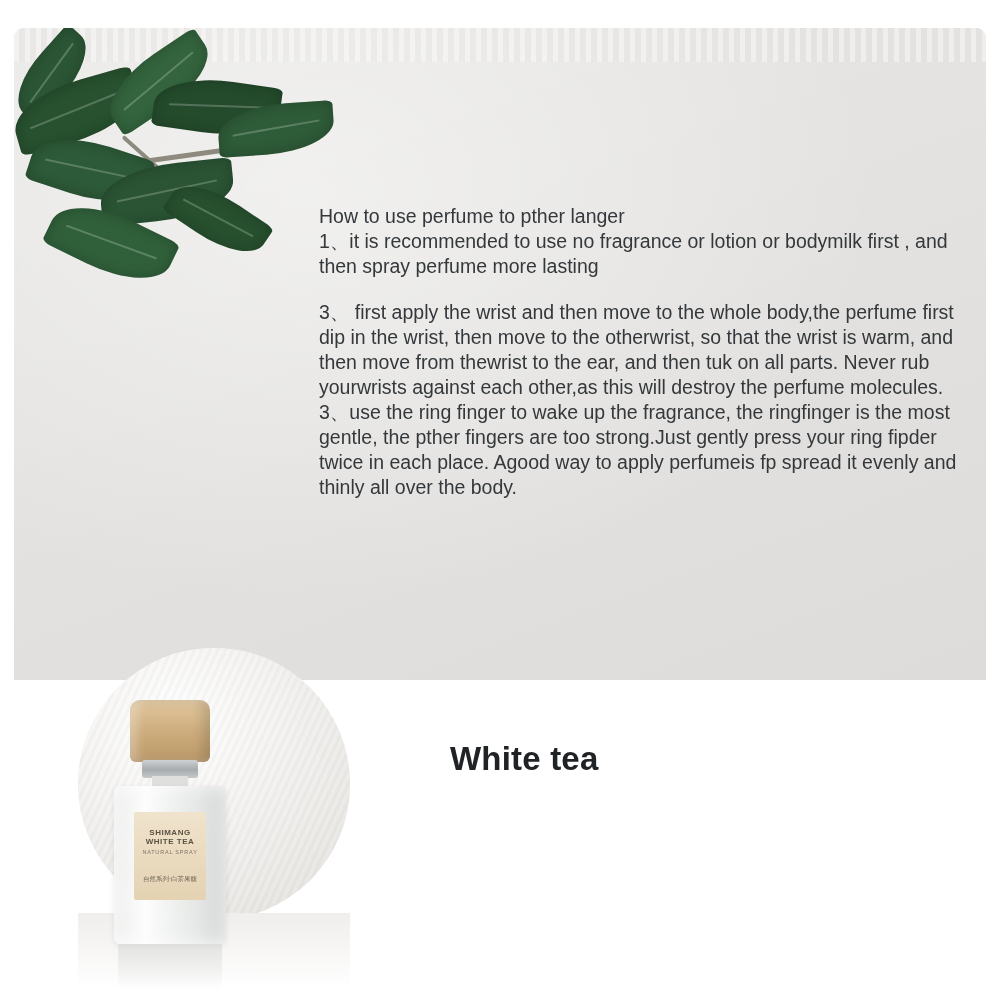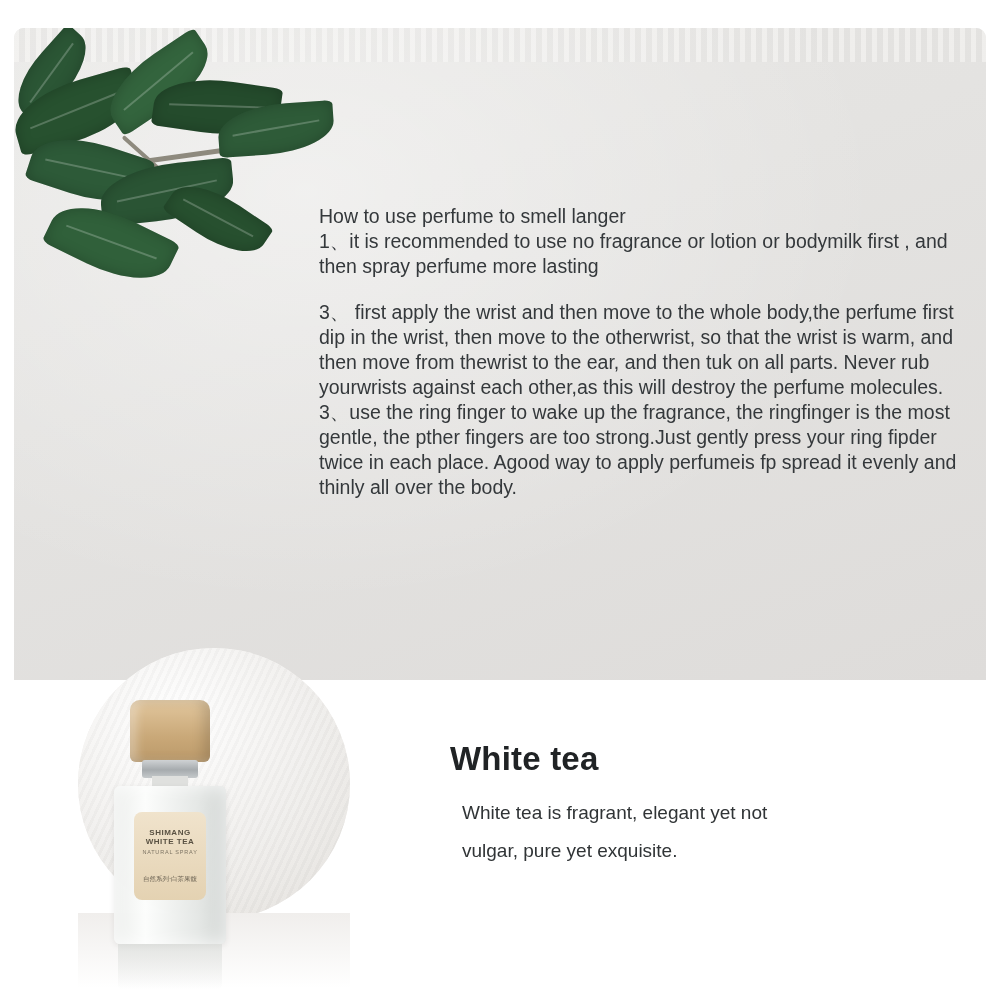--- a/index.html
+++ b/index.html
@@ -203,21 +203,21 @@
     border-radius: 6px;
     box-shadow: inset 0 0 18px rgba(255,255,255,0.8), 0 2px 6px rgba(0,0,0,0.08);
   }
   .label {
     position: absolute;
     left: 26px;
     top: 112px;
     width: 72px;
     height: 88px;
     background: linear-gradient(to bottom, #f0e3cc, #e4d2b2);
-    border-radius: 8px;
+    border-radius: 2px;
     text-align: center;
     padding-top: 16px;
     box-sizing: border-box;
   }
   .label .l-a { font-size: 8px; color: #5a5243; letter-spacing: 0.5px; font-weight: bold; }
   .label .l-b { font-size: 8px; color: #5a5243; letter-spacing: 0.5px; font-weight: bold; }
   .label .l-c { font-size: 5.5px; color: #7d7463; letter-spacing: 0.8px; margin-top: 3px; }
   .label .l-d { font-size: 6.5px; color: #6d6454; margin-top: 20px; }
   .reflection {
     position: absolute;
@@ -267,21 +267,21 @@
       <div class="leaf l3"></div>
       <div class="leaf l4"></div>
       <div class="leaf l5"></div>
       <div class="leaf l2"></div>
       <div class="leaf l6"></div>
       <div class="leaf l7"></div>
       <div class="leaf l8"></div>
     </div>
 
     <div class="instructions">
-      <p>How to use perfume to smell langer</p>
+      <p>How to use perfume to pther langer</p>
       <p>1、it is recommended to use no fragrance or lotion or bodymilk first , and then spray perfume more lasting</p>
       <p class="gap">3、 first apply the wrist and then move to the whole body,the perfume first dip in the wrist, then move to the otherwrist, so that the wrist is warm, and then move from thewrist to the ear, and then tuk on all parts. Never rub yourwrists against each other,as this will destroy the perfume molecules.</p>
       <p>3、use the ring finger to wake up the fragrance, the ringfinger is the most gentle, the pther fingers are too strong.Just gently press your ring fipder twice in each place. Agood way to apply perfumeis fp spread it evenly and thinly all over the body.</p>
     </div>
   </div>
 
   <div class="lower"></div>
 
   <div class="product-photo">
     <div class="photo-circle">
@@ -299,19 +299,15 @@
       <div class="l-a">SHIMANG</div>
       <div class="l-b">WHITE TEA</div>
       <div class="l-c">NATURAL SPRAY</div>
       <div class="l-d">自然系列·白茶果馥</div>
     </div>
     <div class="reflection"></div>
   </div>
 
   <div class="copy">
     <h2>White tea</h2>
-    <p>
-      <span>White tea is fragrant, elegant yet not</span><br>
-      <span>vulgar, pure yet exquisite.</span>
-    </p>
   </div>
 
 </div>
 
 </body></html>

